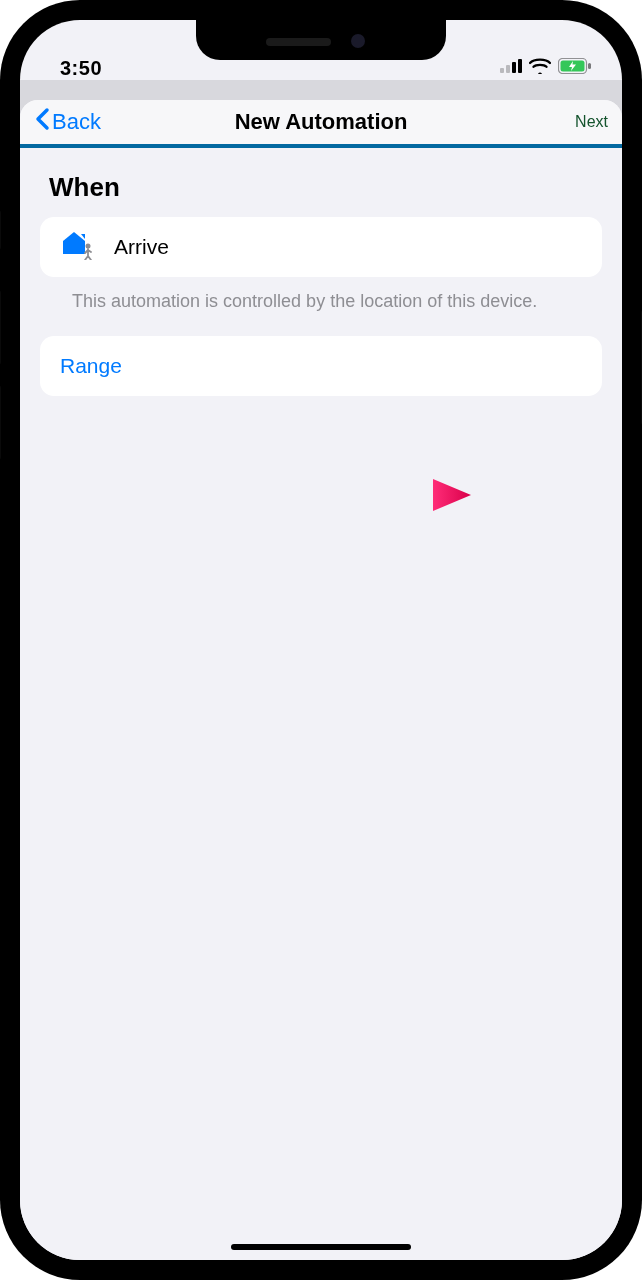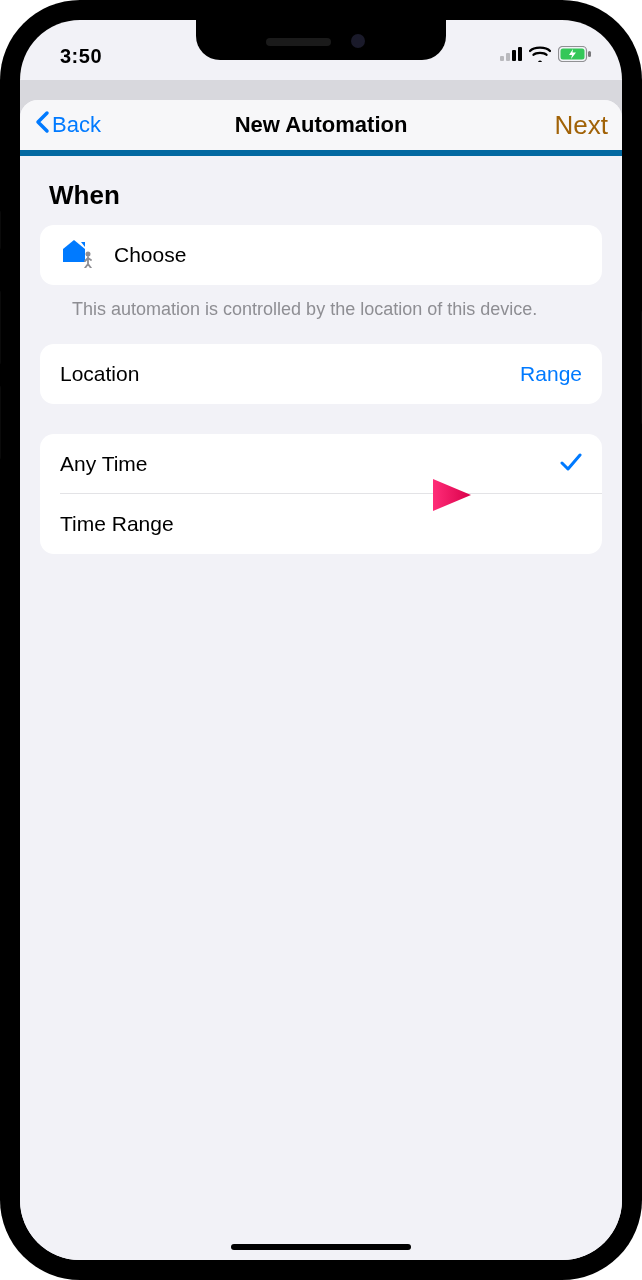--- a/index.html
+++ b/index.html
@@ -55,21 +55,21 @@
     left: 155px;
     top: 14px;
     width: 14px;
     height: 14px;
     background: #1a1a2a;
     border-radius: 50%;
   }
   
   .status-bar {
     position: absolute;
-    top: 0;
+    top: 12px;
     left: 0;
     right: 0;
     height: 60px;
     display: flex;
     justify-content: space-between;
     align-items: center;
     padding: 12px 30px 0 40px;
     z-index: 40;
     color: #000;
     font-weight: 600;
@@ -92,23 +92,23 @@
     top: 80px;
     left: 0;
     right: 0;
     bottom: 0;
     background: #f2f2f7;
     border-top-left-radius: 18px;
     border-top-right-radius: 18px;
     overflow: hidden;
   }
   .nav-bar {
-    height: 56px;
+    height: 48px;
     background: #f7f7f9;
-    border-bottom: 6px solid #0369a1;
+    border-bottom: 4px solid #0369a1;
     display: flex;
     align-items: center;
     justify-content: space-between;
     padding: 0 14px;
     position: relative;
   }
   .nav-back {
     display: flex;
     align-items: center;
     color: #007aff;
@@ -117,21 +117,21 @@
     cursor: pointer;
   }
   .nav-title {
     position: absolute;
     left: 50%;
     transform: translateX(-50%);
     font-size: 22px;
     font-weight: 700;
     color: #000;
   }
-  .nav-next { color: #a16207; font-size: 26px; }
+  .nav-next { color: #14532d; font-size: 16px; }
   .content { padding: 0 20px; }
   .section-title {
     font-size: 26px;
     font-weight: 700;
     color: #000;
     margin: 24px 9px 14px;
   }
   .card {
     background: #fff;
     border-radius: 14px;
@@ -260,48 +260,34 @@
         <div class="card">
           <div class="row">
             <span class="arrive-icon">
               <svg width="36" height="30" viewBox="0 0 36 30">
                 <path d="M14 2 L3 11 L3 24 L25 24 L25 11 Z" fill="#007aff"></path>
                 <path d="M21 4 L25 4 L25 9" fill="#007aff"></path>
                 <circle cx="28" cy="16" r="2.5" fill="#8e8e93"></circle>
                 <path d="M28 19 L28 26 M28 20 L25 23 M28 20 L31 22 M28 26 L25 30 M28 26 L31 30" stroke="#8e8e93" stroke-width="1.8" stroke-linecap="round"></path>
               </svg>
             </span>
-            <span>Choose</span>
+            <span>Arrive</span>
           </div>
         </div>
 
         <div class="footnote">This automation is controlled by the location of this device.</div>
 
         <div class="card">
           <div class="row">
-            <span class="row-label">Location</span>
             <span class="row-action">Range</span>
           </div>
         </div>
 
         <div class="gap"></div>
 
-        <div class="card">
-          <div class="row divider">
-            <span class="row-label">Any Time</span>
-            <span class="checkmark">
-              <svg width="22" height="20" viewBox="0 0 22 20">
-                <path d="M2 11 L8 17 L20 3" stroke="#007aff" stroke-width="3" fill="none" stroke-linecap="round" stroke-linejoin="round"></path>
-              </svg>
-            </span>
-          </div>
-          <div class="row">
-            <span class="row-label">Time Range</span>
-          </div>
-        </div>
       </div>
 
       <div class="annotation-arrow">
         <svg width="125" height="40" viewBox="0 0 125 40">
           <defs>
             <linearGradient id="arr" x1="0" y1="0" x2="1" y2="0">
               <stop offset="0" stop-color="#ff2d78"></stop>
               <stop offset="1" stop-color="#d9004a"></stop>
             </linearGradient>
           </defs>

